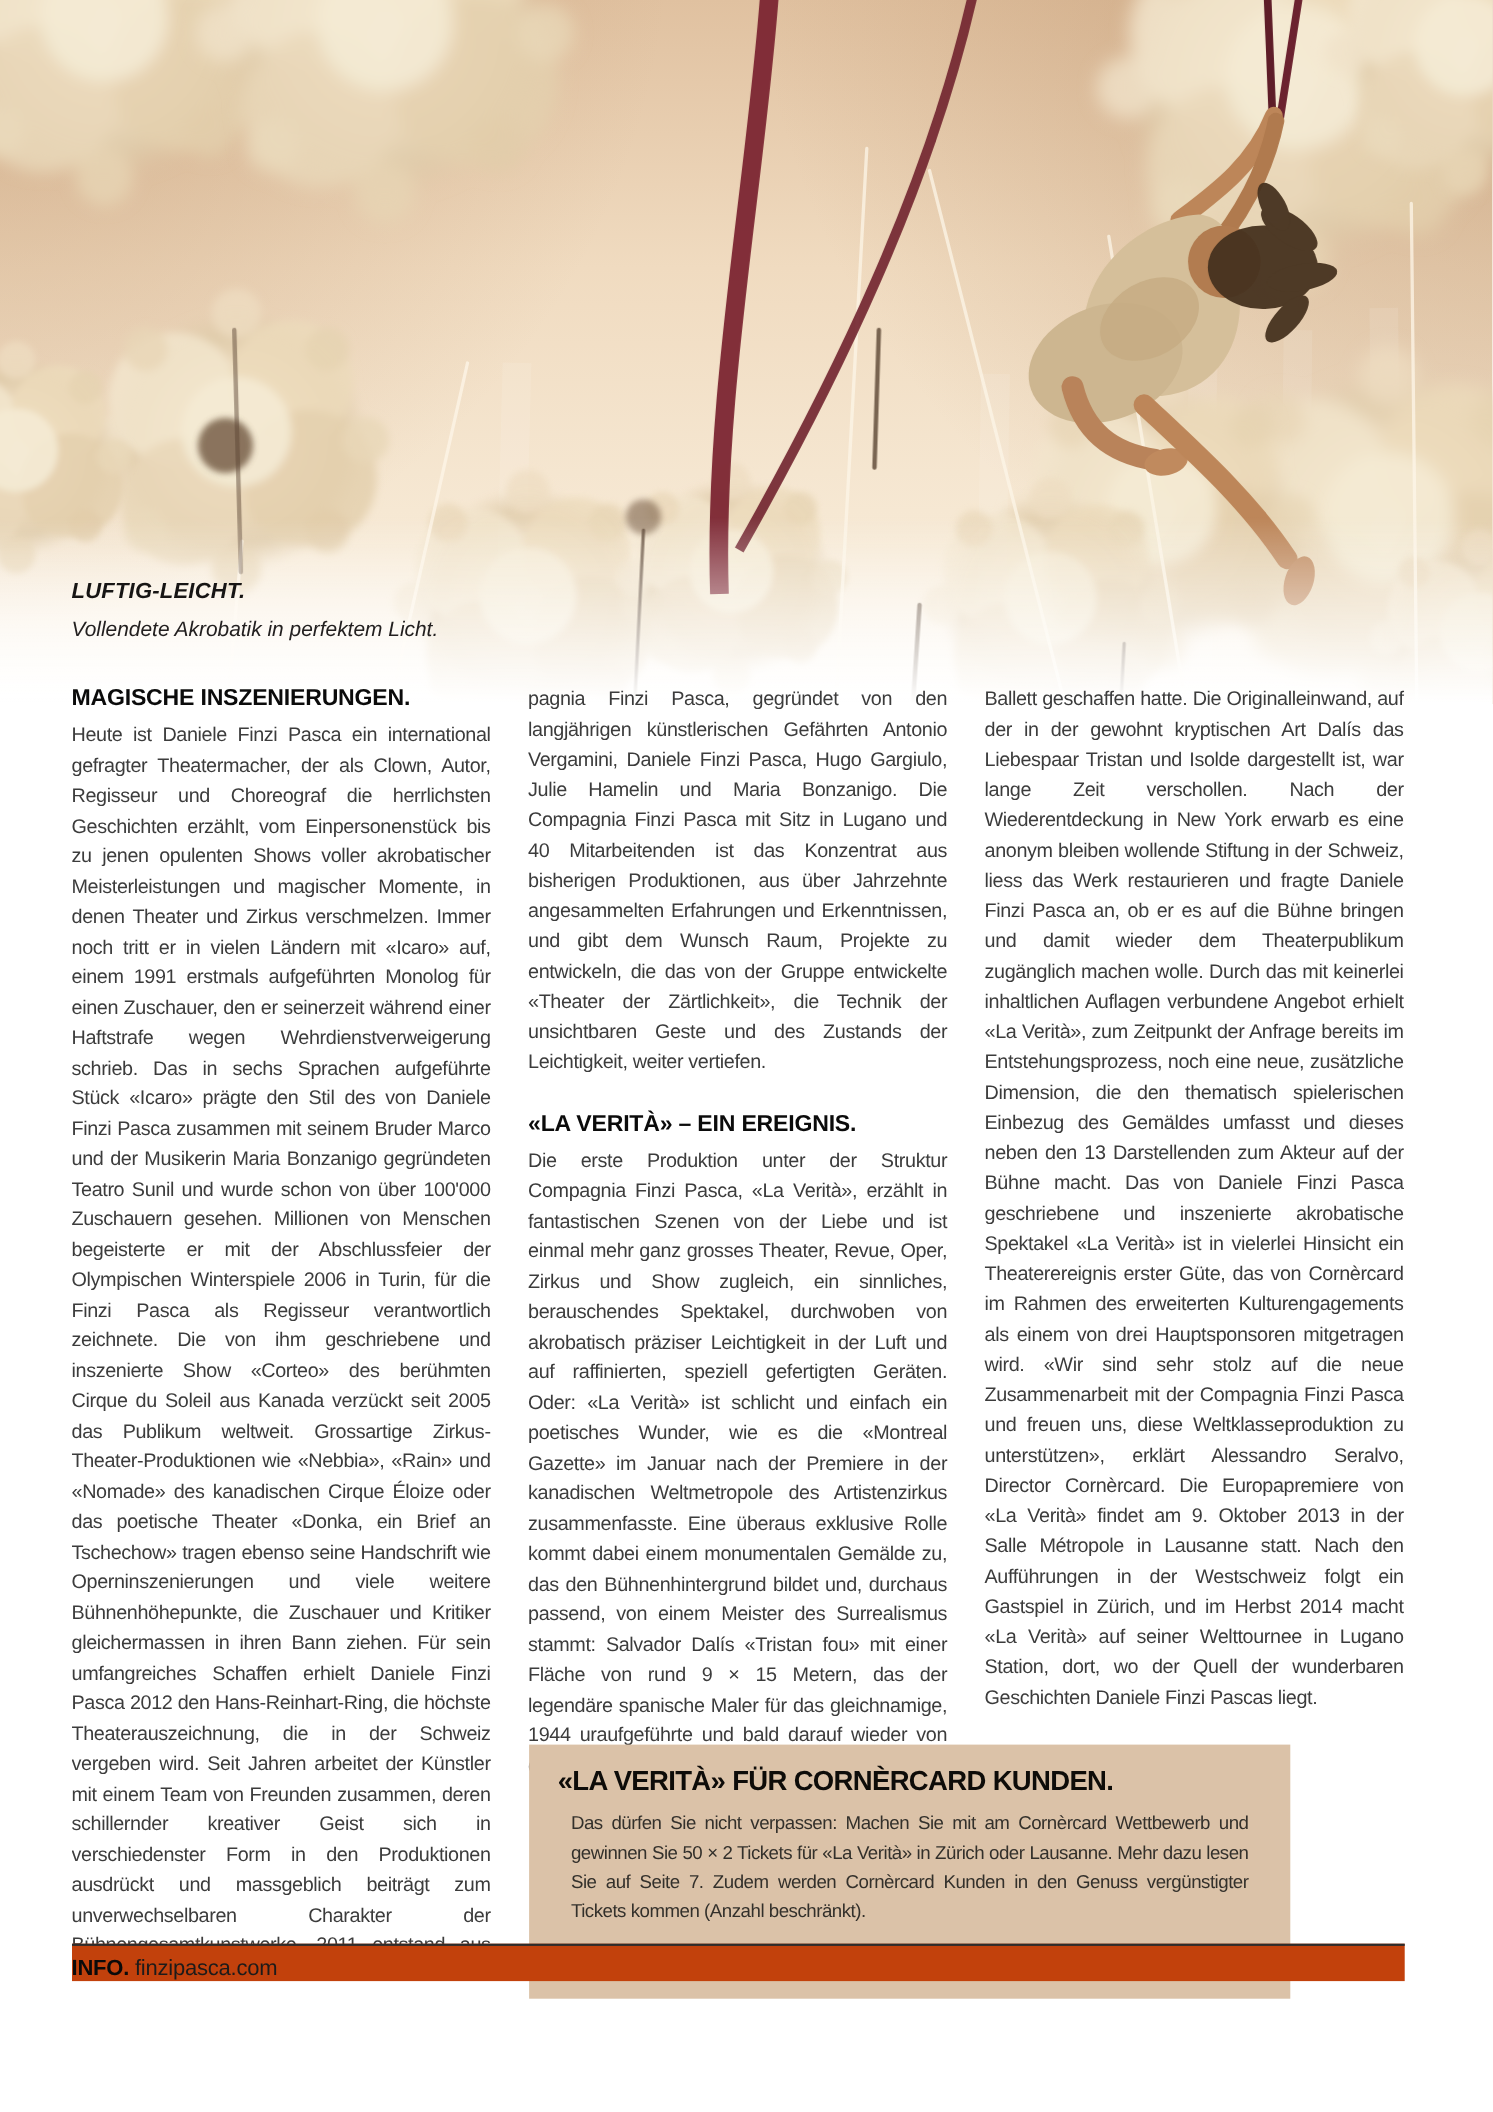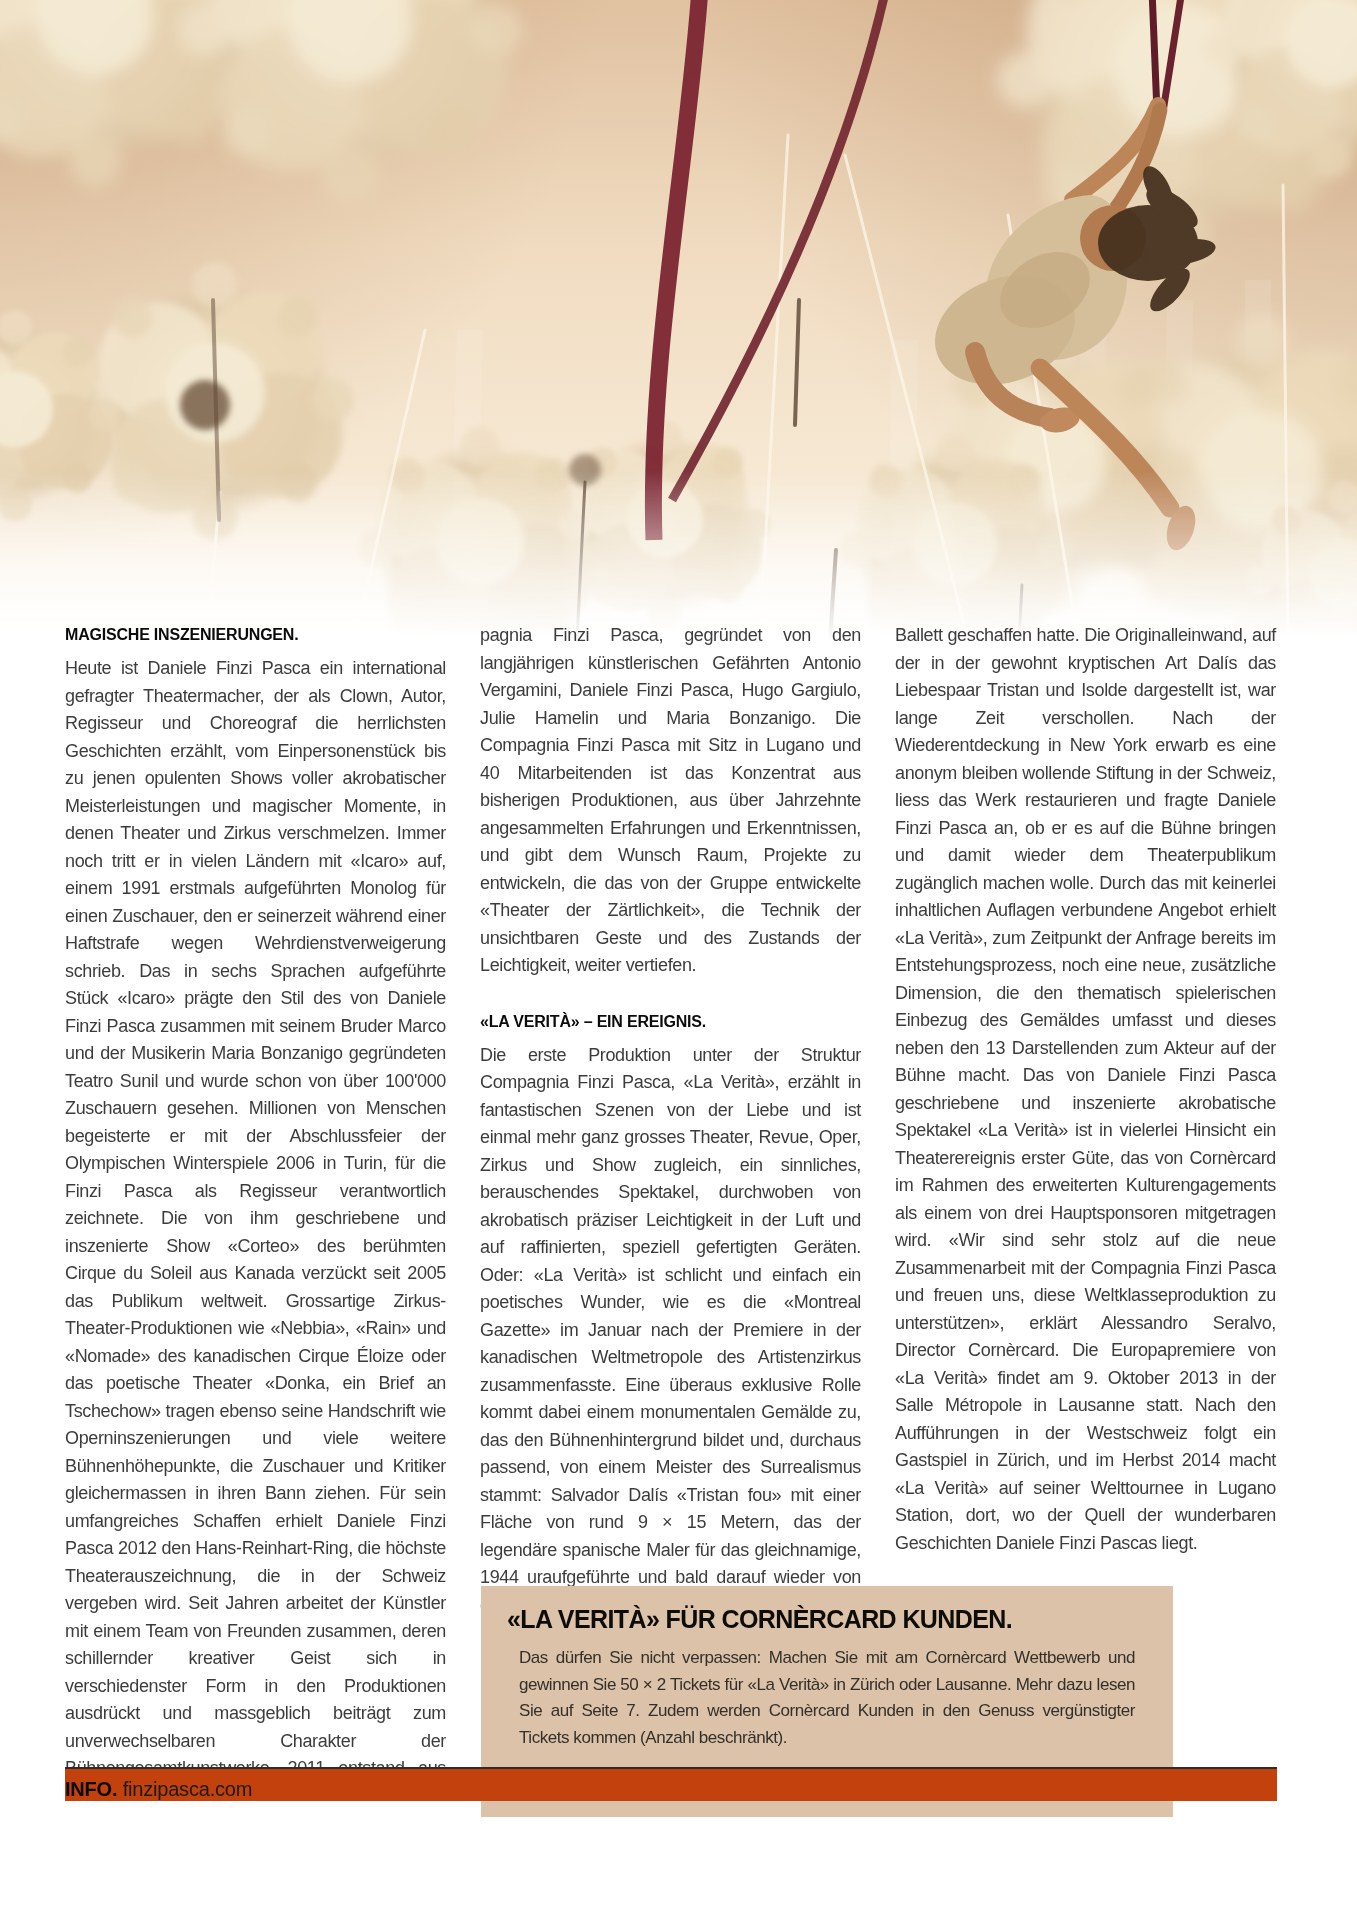--- a/index.html
+++ b/index.html
@@ -19,21 +19,21 @@
     position:absolute;left:65px;top:622px;width:1212px;height:1146px;
     display:flex;gap:34px;overflow:hidden;z-index:2;
   }
   .col{
     flex:0 0 381px;width:381px;
     font-size:18px;line-height:27.5px;letter-spacing:-0.35px;
     color:#3c3c3c;text-align:justify;
     hyphens:auto;-webkit-hyphens:auto;
   }
   .col h3{
-    font-size:16px;font-weight:700;color:#0b0b0b;
+    font-size:21px;font-weight:700;color:#0b0b0b;
     margin:0 0 7px 0;letter-spacing:-0.2px;line-height:26px;
   }
   .col h3.h2nd{margin-top:29px;}
   .col p{margin:0;}
   
   .offer-box{
     position:absolute;left:481px;top:1586px;width:692px;box-sizing:border-box;
     background:#dbc2a8;padding:19px 26px 15px 26px;z-index:2;
   }
   .offer-box h2{
@@ -181,20 +181,24 @@
           <ellipse cx="1172" cy="208" rx="30" ry="13" transform="rotate(35 1172 208)"></ellipse>
           <ellipse cx="1184" cy="252" rx="32" ry="12" transform="rotate(-10 1184 252)"></ellipse>
           <ellipse cx="1158" cy="188" rx="24" ry="11" transform="rotate(62 1158 188)"></ellipse>
           <ellipse cx="1170" cy="290" rx="27" ry="11" transform="rotate(-48 1170 290)"></ellipse>
         </g>
       </g>
 
       <rect x="0" y="470" width="1357" height="170" fill="url(#fadeG)"></rect>
     </svg>
 
+    <div class="photo-caption">
+      <div class="cap-title">LUFTIG-LEICHT.</div>
+      <div class="cap-sub">Vollendete Akrobatik in perfektem Licht.</div>
+    </div>
   </div>
 
   <div class="columns">
     <div class="col">
       <h3>MAGISCHE INSZENIERUNGEN.</h3>
       <p>Heute ist Daniele Finzi Pasca ein international gefragter Theatermacher, der als Clown, Autor, Regisseur und Choreograf die herrlichsten Geschichten erzählt, vom Einpersonenstück bis zu jenen opulenten Shows voller akrobatischer Meisterleistungen und magischer Momente, in denen Theater und Zirkus verschmelzen. Immer noch tritt er in vielen Ländern mit «Icaro» auf, einem 1991 erstmals aufgeführten Monolog für einen Zuschauer, den er seinerzeit während einer Haftstrafe wegen Wehrdienstverweigerung schrieb. Das in sechs Sprachen aufgeführte Stück «Icaro» prägte den Stil des von Daniele Finzi Pasca zusammen mit seinem Bruder Marco und der Musikerin Maria Bonzanigo gegründeten Teatro Sunil und wurde schon von über 100'000 Zuschauern gesehen. Millionen von Menschen begeisterte er mit der Abschlussfeier der Olympischen Winterspiele 2006 in Turin, für die Finzi Pasca als Regisseur verantwortlich zeichnete. Die von ihm geschriebene und inszenierte Show «Corteo» des berühmten Cirque du Soleil aus Kanada verzückt seit 2005 das Publikum weltweit. Grossartige Zirkus-Theater-Produktionen wie «Nebbia», «Rain» und «Nomade» des kanadischen Cirque Éloize oder das poetische Theater «Donka, ein Brief an Tschechow» tragen ebenso seine Handschrift wie Operninszenierungen und viele weitere Bühnenhöhepunkte, die Zuschauer und Kritiker gleichermassen in ihren Bann ziehen. Für sein umfangreiches Schaffen erhielt Daniele Finzi Pasca 2012 den Hans-Reinhart-Ring, die höchste Theaterauszeichnung, die in der Schweiz vergeben wird. Seit Jahren arbeitet der Künstler mit einem Team von Freunden zusammen, deren schillernder kreativer Geist sich in verschiedenster Form in den Produktionen ausdrückt und massgeblich beiträgt zum unverwechselbaren Charakter der Bühnengesamtkunstwerke. 2011 entstand aus dem Teatro Sunil und Inlevitas, einem Unternehmen, dessen Fokus auf Film- und Opernprojekten lag, die Com-</p>
     </div>
     <div class="col">
       <p>pagnia Finzi Pasca, gegründet von den langjährigen künstlerischen Gefährten Antonio Vergamini, Daniele Finzi Pasca, Hugo Gargiulo, Julie Hamelin und Maria Bonzanigo. Die Compagnia Finzi Pasca mit Sitz in Lugano und 40 Mitarbeitenden ist das Konzentrat aus bisherigen Produktionen, aus über Jahrzehnte angesammelten Erfahrungen und Erkenntnissen, und gibt dem Wunsch Raum, Projekte zu entwickeln, die das von der Gruppe entwickelte «Theater der Zärtlichkeit», die Technik der unsichtbaren Geste und des Zustands der Leichtigkeit, weiter vertiefen.</p>
       <h3 class="h2nd">«LA VERITÀ» – EIN EREIGNIS.</h3>

